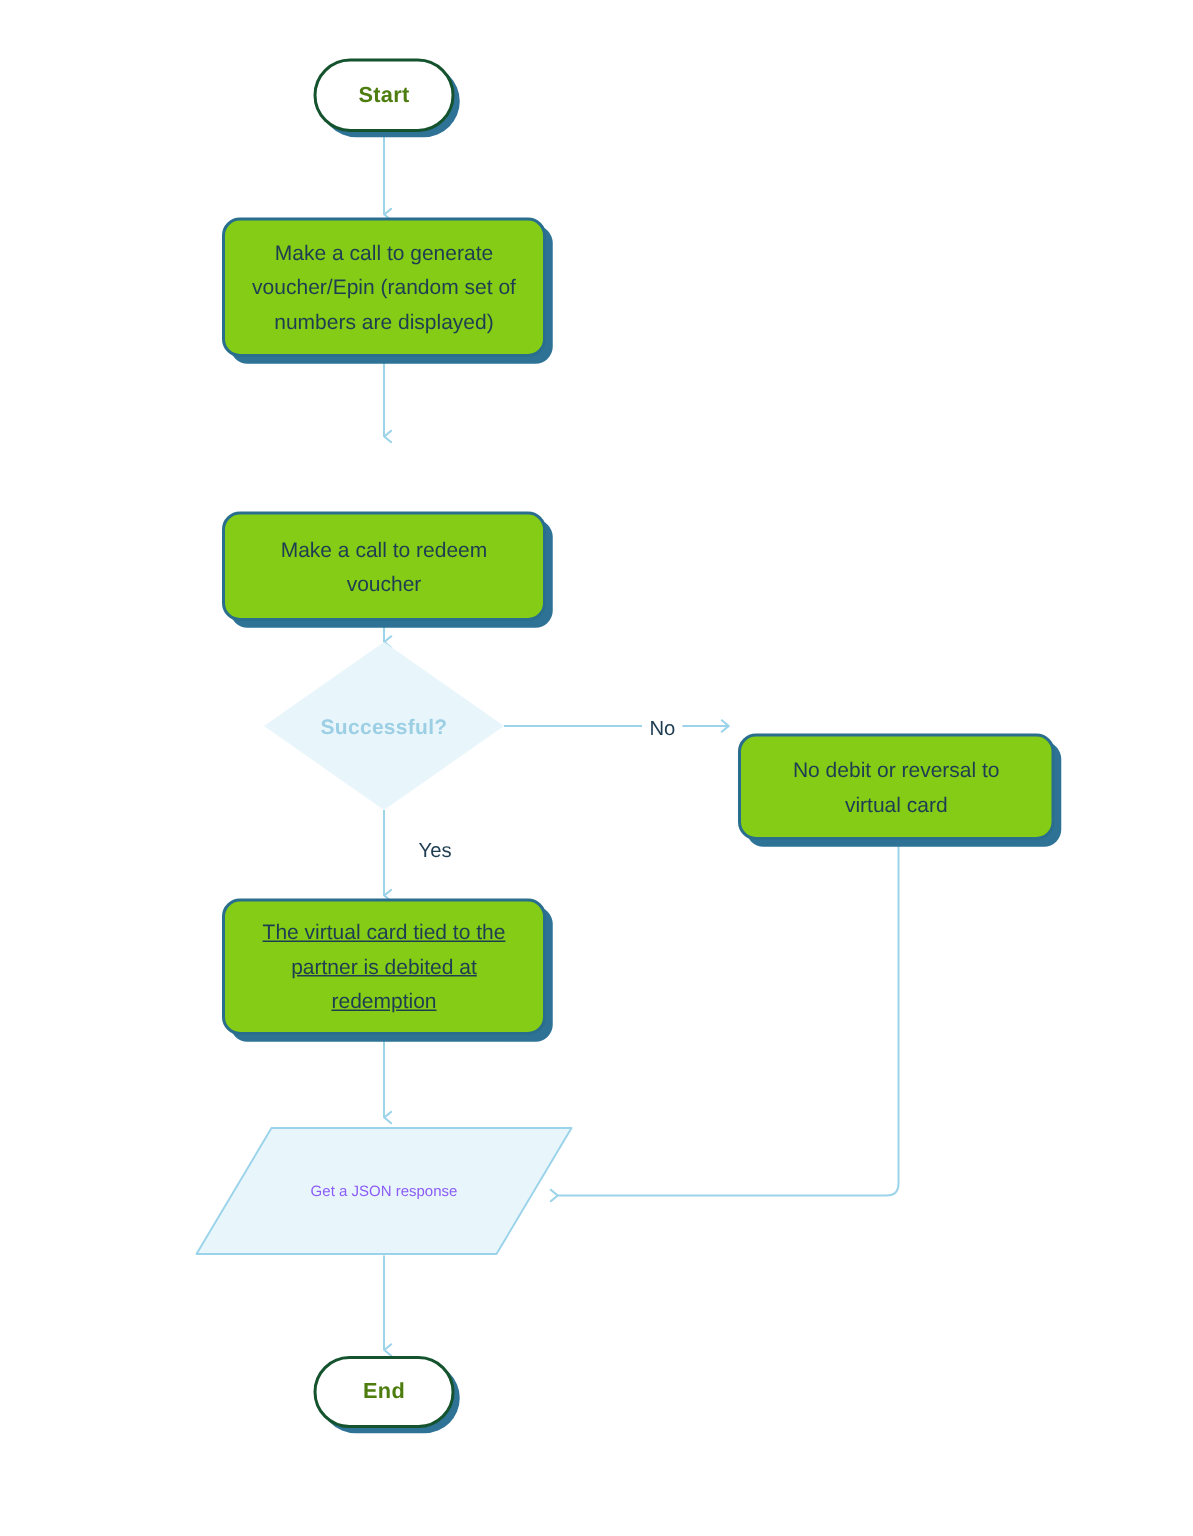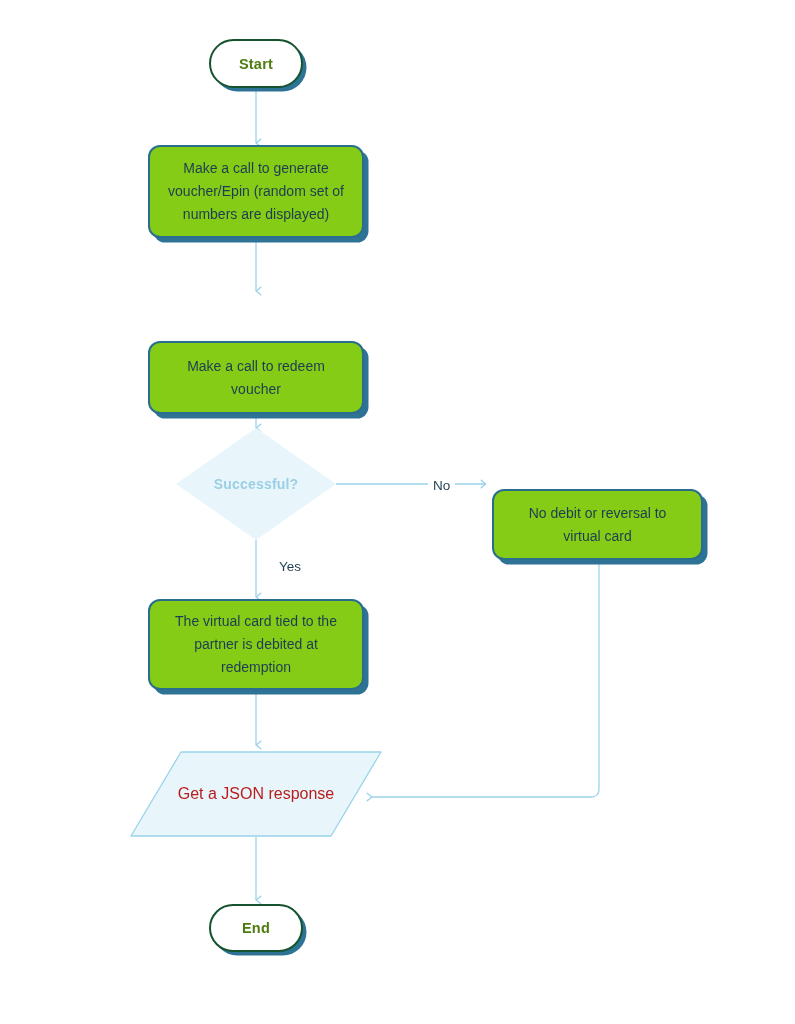--- a/index.html
+++ b/index.html
@@ -85,22 +85,22 @@
   }
   .io-label {
     position: absolute;
     left: 0;
     top: 0;
     width: 100%;
     height: 100%;
     display: flex;
     align-items: center;
     justify-content: center;
-    color: #b91c1c;
-    font-size: 16px;
+    color: #8b5cf6;
+    font-size: 10px;
   }
   
   .edge-label {
     position: absolute;
     color: #1f3d52;
     font-size: 13.5px;
     background: #ffffff;
     padding: 1px 5px;
     white-space: nowrap;
   }
@@ -157,21 +157,21 @@
   <svg width="160" height="112" viewBox="0 0 160 112" xmlns="http://www.w3.org/2000/svg">
     <polygon points="80,0 160,56 80,112 0,56" fill="#e8f6fc"></polygon>
   </svg>
   <div class="decision-label">Successful?</div>
 </div>
 
 <div class="node process" style="left:492px; top:452px; width:211px; height:71px;margin-top:37px;">
   <span>No debit or reversal to virtual card</span>
 </div>
 
-<div class="node process" style="left:148px; top:599px; width:216px; height:91px;">
+<div class="node process" style="left:148px; top:599px; width:216px; height:91px;text-decoration:underline;">
   <span>The virtual card tied to the partner is debited at redemption</span>
 </div>
 
 <div class="io-wrap" style="left:130px; top:751px; width:252px; height:86px;">
   <svg width="252" height="86" viewBox="0 0 252 86" xmlns="http://www.w3.org/2000/svg">
     <polygon points="51,1 251,1 201,85 1,85" fill="#e8f6fc" stroke="#9ad3ea" stroke-width="1.3" stroke-linejoin="round"></polygon>
   </svg>
   <div class="io-label">Get a JSON response</div>
 </div>
 

